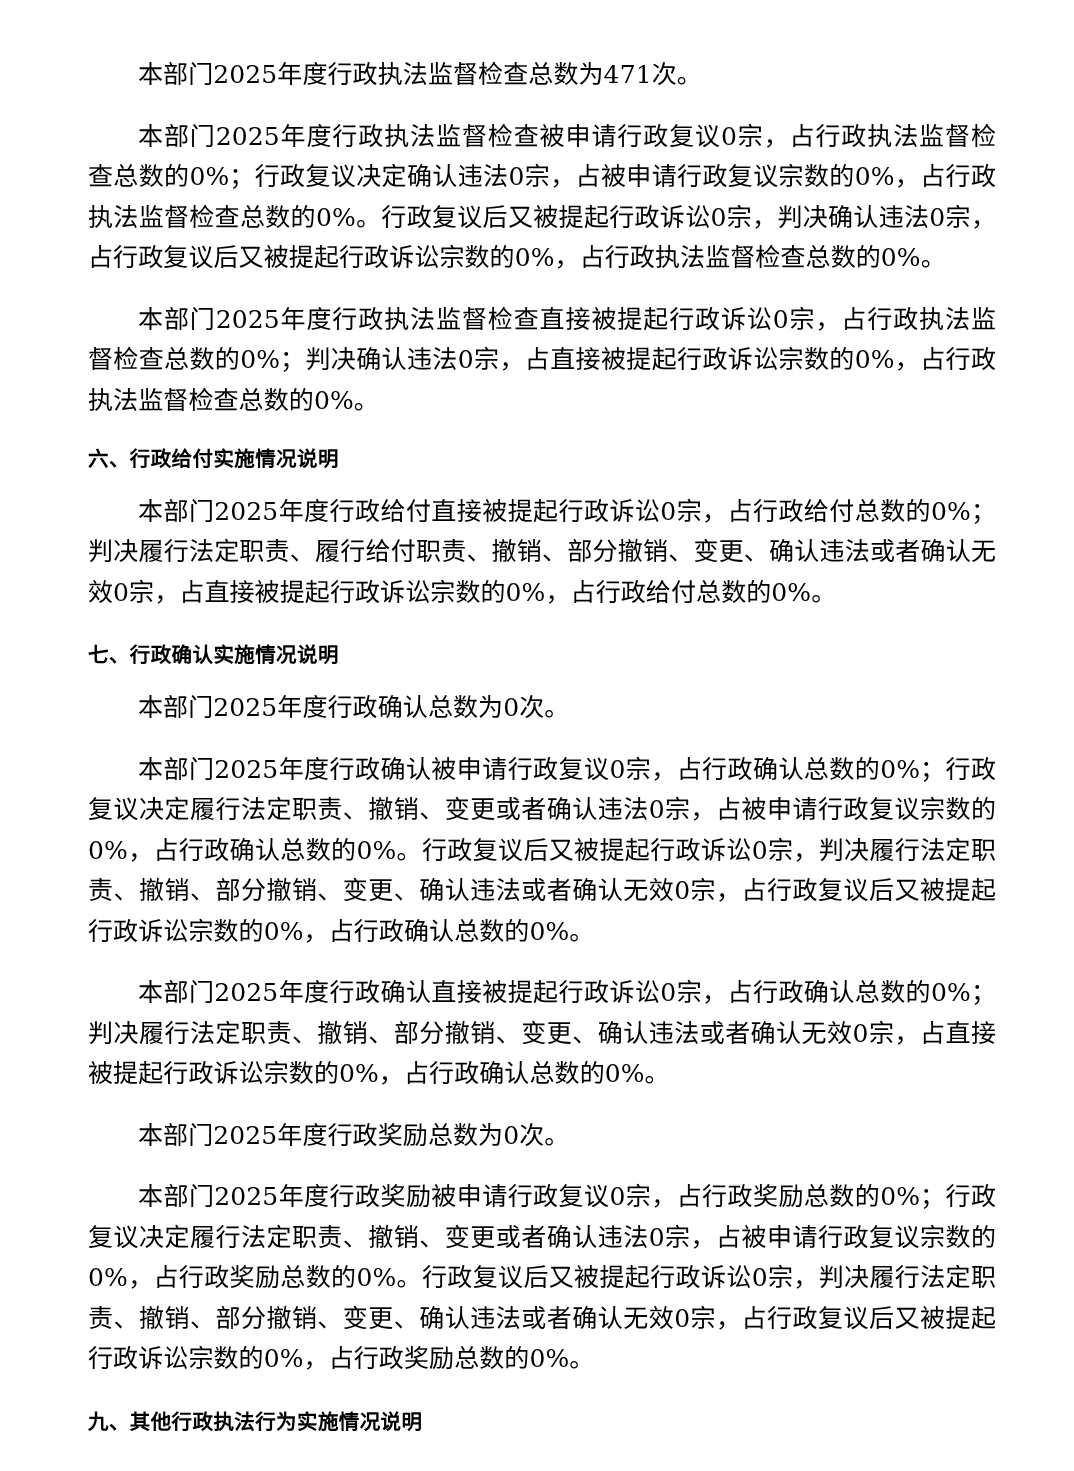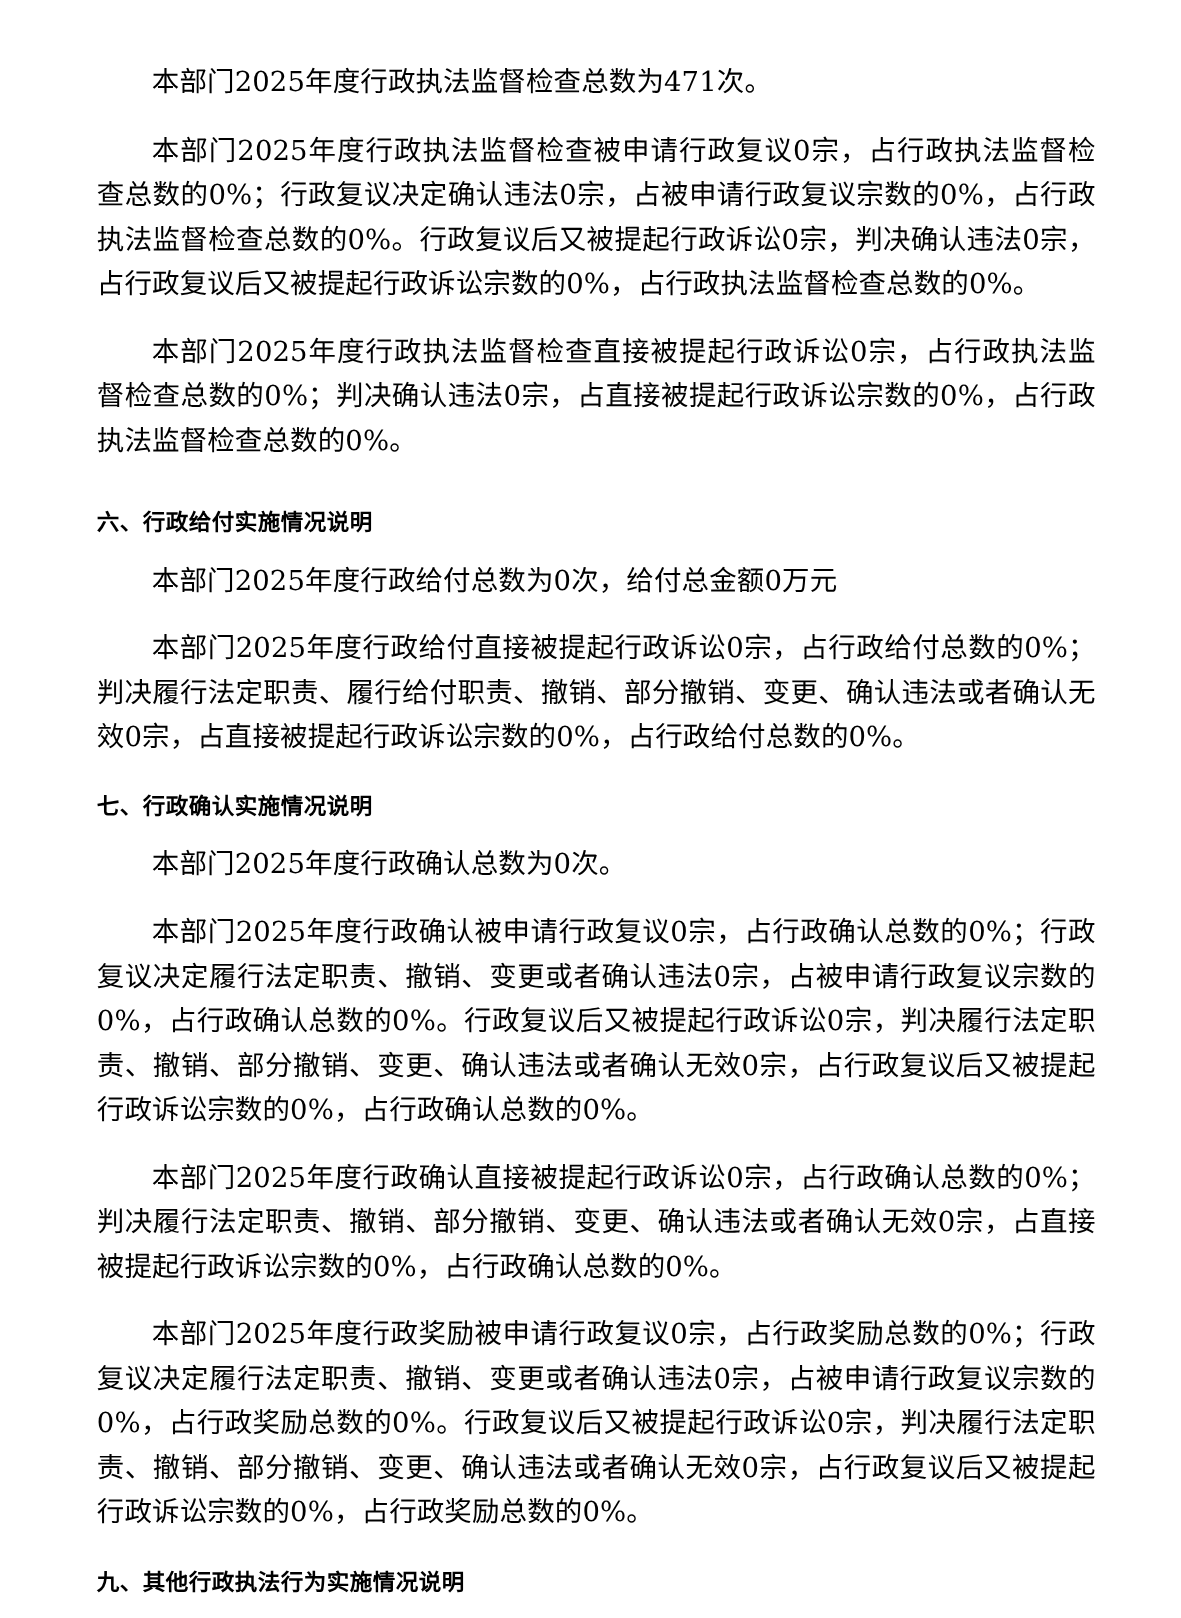--- a/index.html
+++ b/index.html
@@ -30,34 +30,34 @@
   }
   .section-head {
     font-size: 20.5px;
     font-weight: bold;
     line-height: 1.6;
     margin: 26px 0 16px 0;
     text-indent: 0;
     letter-spacing: 0.4px;
   }
   .section-head.first {
-    margin-top: 38px;
+    margin-top: 22px;
   }
 </style>
 </head>
 <body>
 
 <div class="page">
   <div id="doc-body">
       <div class="body-par">本部门2025年度行政执法监督检查总数为471次。</div>
       <div class="body-par">本部门2025年度行政执法监督检查被申请行政复议0宗，占行政执法监督检查总数的0%；行政复议决定确认违法0宗，占被申请行政复议宗数的0%，占行政执法监督检查总数的0%。行政复议后又被提起行政诉讼0宗，判决确认违法0宗，占行政复议后又被提起行政诉讼宗数的0%，占行政执法监督检查总数的0%。</div>
       <div class="body-par">本部门2025年度行政执法监督检查直接被提起行政诉讼0宗，占行政执法监督检查总数的0%；判决确认违法0宗，占直接被提起行政诉讼宗数的0%，占行政执法监督检查总数的0%。</div>
       <div class="section-head first">六、行政给付实施情况说明</div>
-      <div class="body-par">本部门2025年度行政给付总数为0次，给付总金额0万元</div>
       <div class="body-par">本部门2025年度行政给付直接被提起行政诉讼0宗，占行政给付总数的0%；判决履行法定职责、履行给付职责、撤销、部分撤销、变更、确认违法或者确认无效0宗，占直接被提起行政诉讼宗数的0%，占行政给付总数的0%。</div>
       <div class="section-head">七、行政确认实施情况说明</div>
       <div class="body-par">本部门2025年度行政确认总数为0次。</div>
       <div class="body-par">本部门2025年度行政确认被申请行政复议0宗，占行政确认总数的0%；行政复议决定履行法定职责、撤销、变更或者确认违法0宗，占被申请行政复议宗数的0%，占行政确认总数的0%。行政复议后又被提起行政诉讼0宗，判决履行法定职责、撤销、部分撤销、变更、确认违法或者确认无效0宗，占行政复议后又被提起行政诉讼宗数的0%，占行政确认总数的0%。</div>
       <div class="body-par">本部门2025年度行政确认直接被提起行政诉讼0宗，占行政确认总数的0%；判决履行法定职责、撤销、部分撤销、变更、确认违法或者确认无效0宗，占直接被提起行政诉讼宗数的0%，占行政确认总数的0%。</div>
+      <div class="body-par">本部门2025年度行政奖励总数为0次。</div>
       <div class="body-par">本部门2025年度行政奖励被申请行政复议0宗，占行政奖励总数的0%；行政复议决定履行法定职责、撤销、变更或者确认违法0宗，占被申请行政复议宗数的0%，占行政奖励总数的0%。行政复议后又被提起行政诉讼0宗，判决履行法定职责、撤销、部分撤销、变更、确认违法或者确认无效0宗，占行政复议后又被提起行政诉讼宗数的0%，占行政奖励总数的0%。</div>
       <div class="section-head">九、其他行政执法行为实施情况说明</div>
     </div>
 </div>
 
 </body></html>

